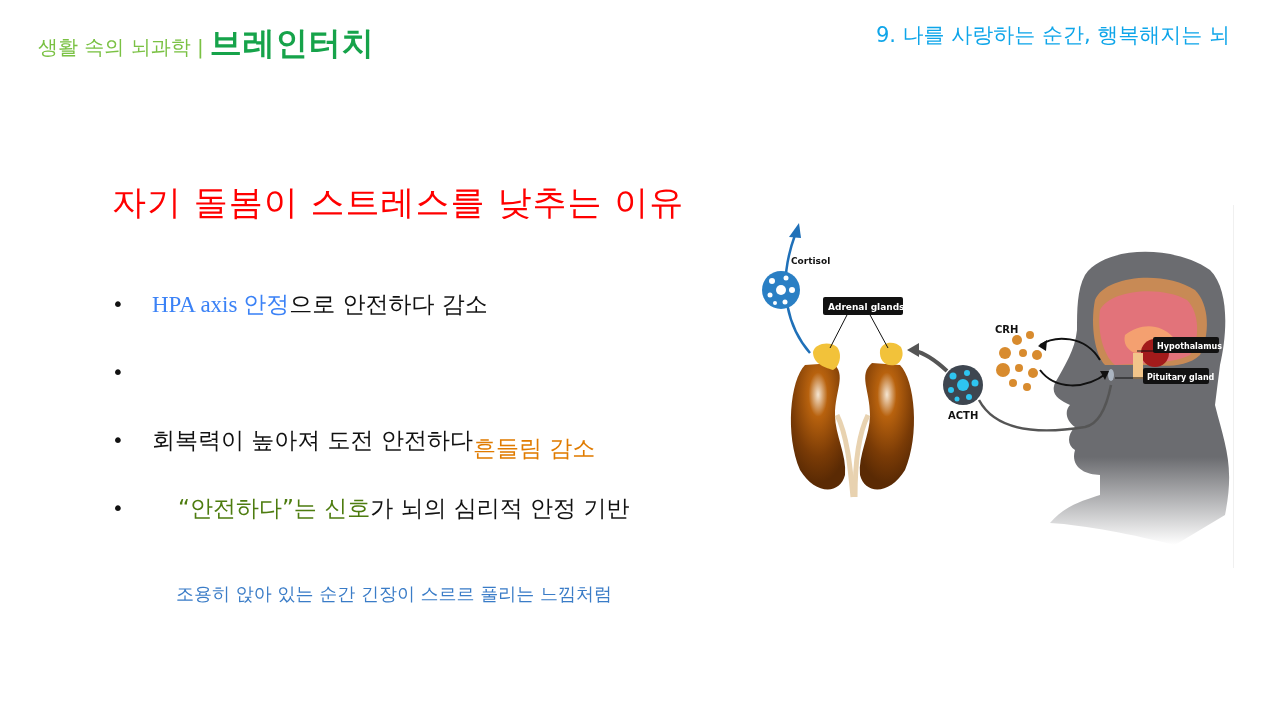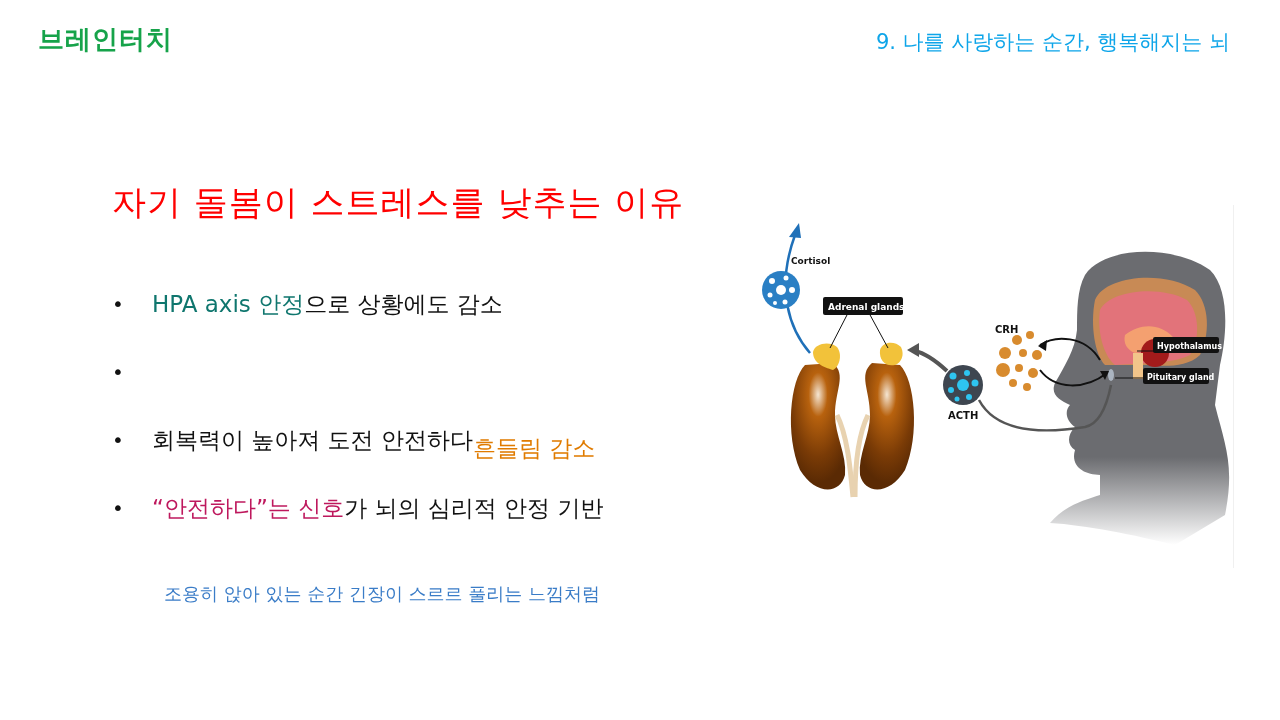--- a/index.html
+++ b/index.html
@@ -1,53 +1,54 @@
 <!DOCTYPE html>
 <html><head>
 <meta charset="utf-8">
 <style>
   html, body { margin: 0; padding: 0; background: #ffffff; }
   body { width: 1280px; height: 720px; position: relative; overflow: hidden;
          font-family: "DejaVu Sans", "Liberation Sans", sans-serif; }
   .header-left { position: absolute; left: 38px; top: 22px; display: flex; align-items: baseline; gap: 6px; }
   .series-label { color: #7ac143; font-size: 20px; }
-  .brand { color: #16a34a; font-size: 26px; font-weight: bold; letter-spacing: 1px; }
-  .header-right { position: absolute; right: 50px; top: 28px; color: #0ea5e9; font-size: 21px; }
+  .brand { color: #16a34a; font-size: 32px; font-weight: bold; letter-spacing: 1px; }
+  .header-right { position: absolute; right: 50px; top: 21px; color: #0ea5e9; font-size: 21px; }
 
   .title { position: absolute; left: 112px; top: 180px; color: #ff0000; font-size: 34px; font-weight: normal; letter-spacing: 1px; }
 
   .bullets { position: absolute; left: 112px; top: 270px; margin: 0; padding: 0; list-style: none; }
   .bullets li { display: flex; align-items: center; height: 68px; font-size: 23px; color: #111; }
   .bullets .dot { width: 40px; font-size: 20px; }
-  .c-green { color: #0f766e; }
+  .c-green { color: #3b82f6; font-family: Liberation Serif, serif; }
   .c-cyan { color: #0ea5e9; }
   .c-orange { color: #e07b00; margin-top: 16px; }
-  .c-red { color: #be185d; }
+  .c-red { color: #4d7c0f; margin-left: 26px; }
 
-  .caption { position: absolute; left: 164px; top: 582px; color: #3a7cc7; font-size: 18px; }
+  .caption { position: absolute; left: 176px; top: 582px; color: #3a7cc7; font-size: 18px; }
 
   .figure { position: absolute; left: 755px; top: 205px; width: 478px; height: 363px; background: #fff; border-right: 1px solid #f0f0f0; }
   .figure svg { width: 100%; height: 100%; display: block; }
   .lbl { font-family: "DejaVu Sans", "Liberation Sans", sans-serif; font-weight: bold; }
 </style>
 </head>
 <body>
 
 <div class="header-left">
+  <span class="series-label">생활 속의 뇌과학 |</span>
   <span class="brand">브레인터치</span>
 </div>
 <div class="header-right">9. 나를 사랑하는 순간, 행복해지는 뇌</div>
 
 <div class="title">자기 돌봄이 스트레스를 낮추는 이유</div>
 
 <ul class="bullets">
   <li>
     <span class="dot">•</span>
     <span class="c-green">HPA axis 안정</span>
-    <span>으로 상황에도 감소</span>
+    <span>으로 안전하다 감소</span>
   </li>
   <li>
     <span class="dot">•</span>
   </li>
   <li>
     <span class="dot">•</span>
     <span>회복력이 높아져 도전 안전하다 </span>
     <span class="c-orange">흔들림 감소</span>
   </li>
   <li>

